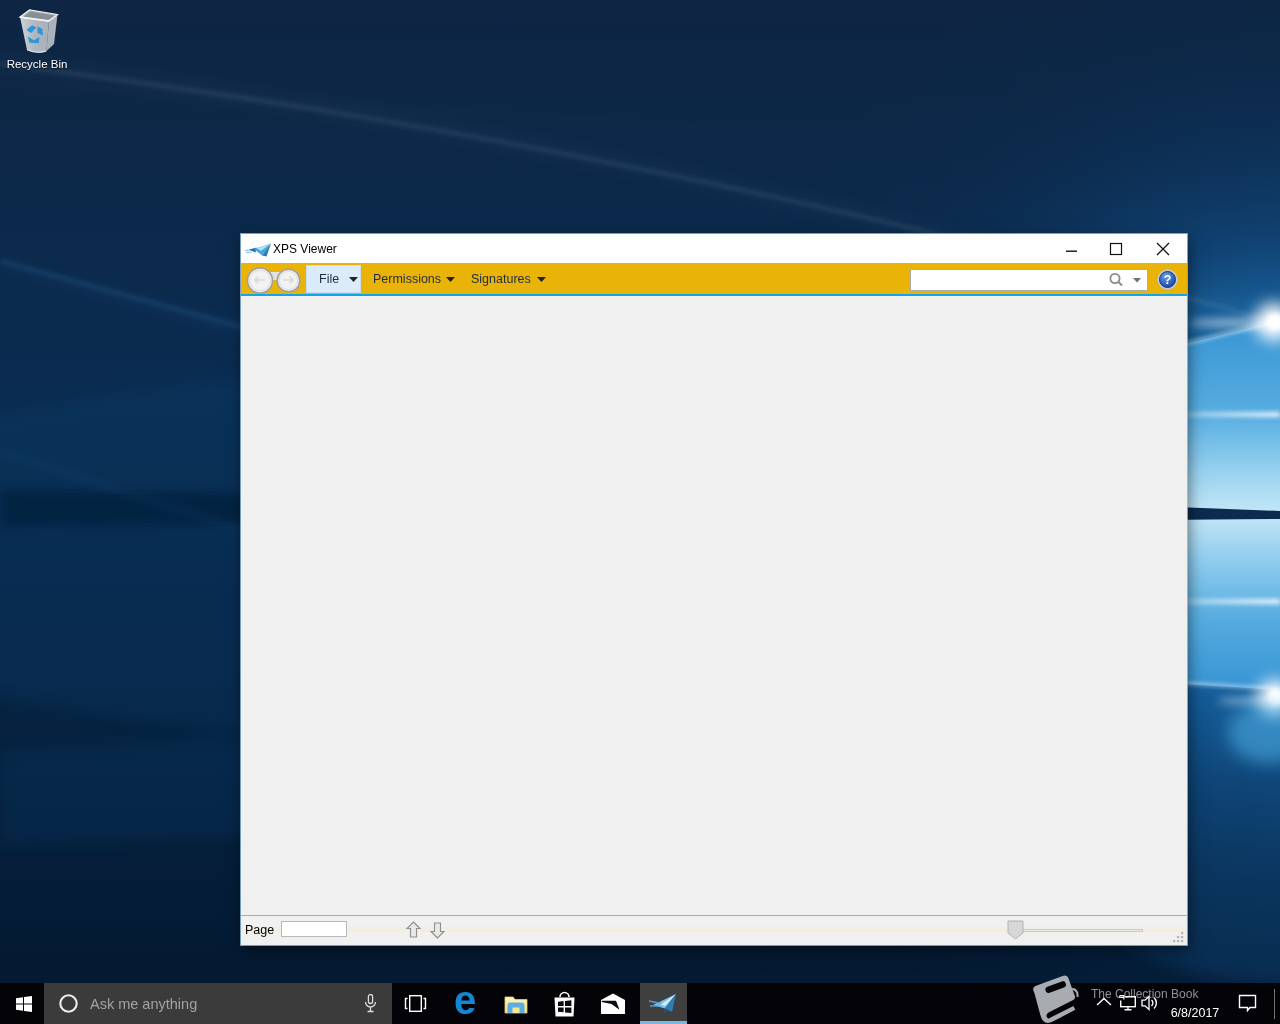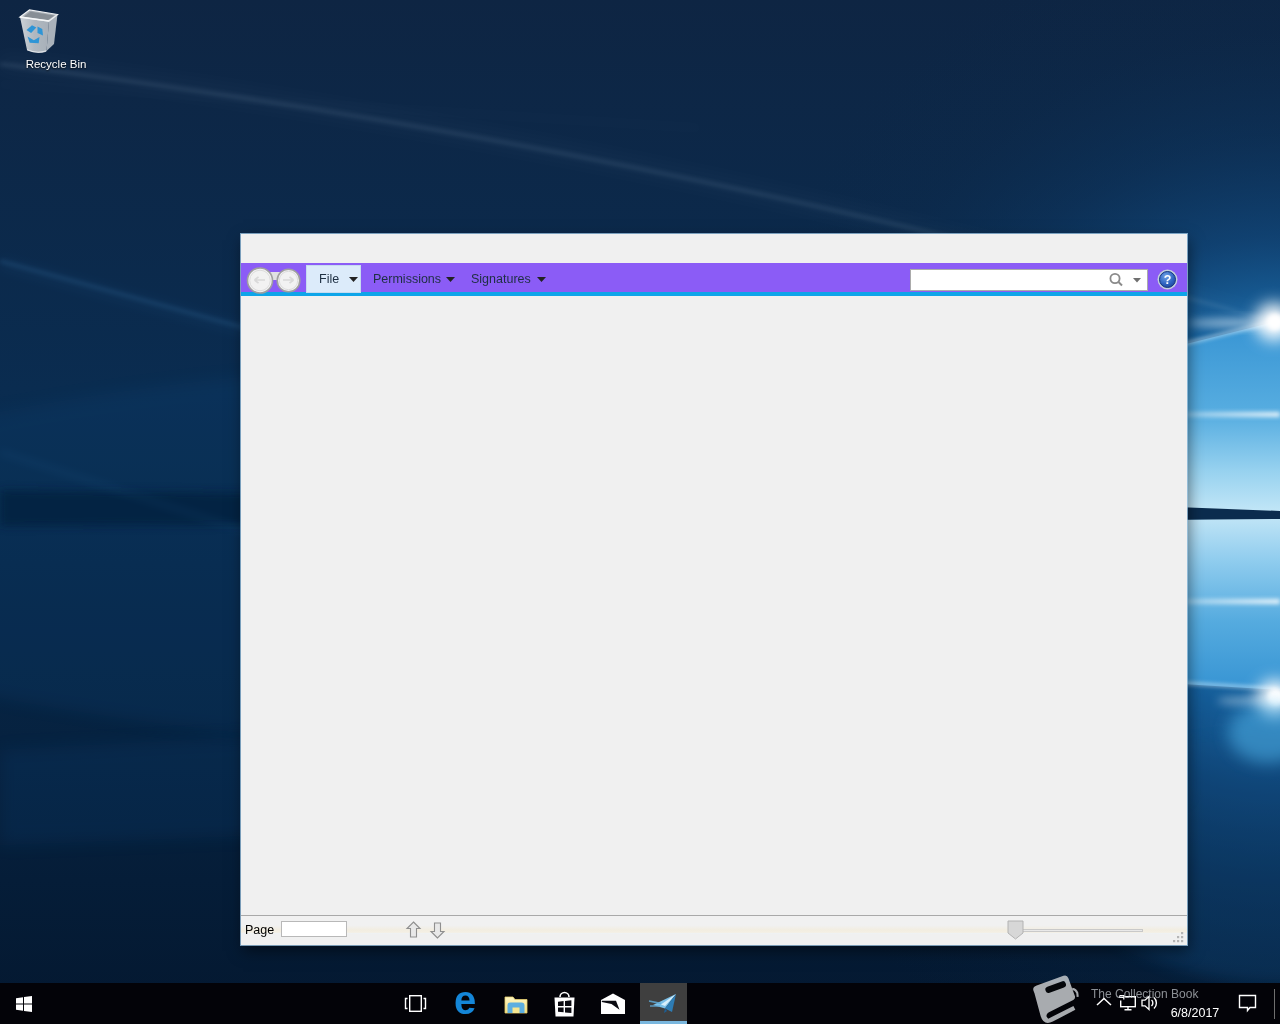--- a/index.html
+++ b/index.html
@@ -2,27 +2,27 @@
 <html><head>
 <meta charset="utf-8">
 <style>
   html,body{margin:0;padding:0;width:1280px;height:1024px;overflow:hidden;}
   body{font-family:"Liberation Sans",sans-serif;position:relative;background:#081c31;-webkit-font-smoothing:antialiased;}
   .abs{opacity:.999;}
   .abs{position:absolute;}
   
   #wall{left:0;top:0;width:1280px;height:1024px;z-index:0;}
   #binlabel{left:0;top:58px;width:74px;text-align:center;font-size:11.5px;color:#fff;
-    text-shadow:0 1px 2px rgba(0,0,0,.9);z-index:2;padding-left:19px;}
+    text-shadow:0 1px 2px rgba(0,0,0,.9);z-index:2;}
   
   #win{left:241px;top:234px;width:946px;height:711px;z-index:5;background:#f0f0f0;
     box-shadow:0 0 0 1px rgba(160,200,230,.75),2px 6px 14px rgba(0,0,0,.5);}
   #titlebar{left:0;top:0;width:100%;height:29px;background:#ffffff;}
   #title{left:32px;top:8px;font-size:12px;color:#000;}
-  #toolbar{left:0;top:29px;width:100%;height:33px;background:#8b5cf6;border-bottom:4px solid #0ea5e9;box-sizing:border-box;}
+  #toolbar{left:0;top:29px;width:100%;height:33px;background:#eab308;border-bottom:2px solid #0ea5e9;box-sizing:border-box;}
   #filebtn{left:65px;top:2px;width:55px;height:28px;background:#dcebfa;border:1px solid #c6dcf0;box-sizing:border-box;}
   .menutext{font-size:12.5px;color:#1e2f42;top:8.5px;}
   #content{left:0;top:62px;width:100%;height:619px;background:#f0f0f0;}
   #statusbar{left:0;top:681px;width:100%;height:19px;border-top:1px solid #a9a9a9;box-sizing:border-box;
     background:linear-gradient(180deg,#f1f1f1 0%,#f1f1f1 52%,#f2ede1 78%,#f4efe3 90%,#edf2f8 100%);}
   #pageinput{left:40px;top:5px;width:64px;height:14px;background:#fff;border:1px solid #b8b8b8;}
   
   #taskbar{left:0;top:983px;width:1280px;height:41px;background:#030308;z-index:10;}
   #search{left:44px;top:0;width:348px;height:41px;background:#3b3b3b;}
   #searchtext{left:46px;top:13px;font-size:14.5px;color:#a3a3a3;}
@@ -142,20 +142,36 @@
   <path d="M13,43.2 Q23,47.5 32.5,44.2 L32.2,45.8 Q23,48.8 13.2,44.6 Z" fill="#f2f4f5" opacity="0.8"></path>
   <g fill="#2e95d6">
     <path d="M12.5 24 l5.5 -4.8 4.3 2.4 -5.2 5.4 z"></path>
     <path d="M23.5 20.5 l4.8 2.6 0.7 6.4 -5.5 -2.6 z"></path>
     <path d="M13.5 30.5 l6.4 3.8 5.6 -3.4 -0.8 6.4 -9 -0.6 z"></path>
   </g>
 </svg>
 <div id="binlabel" class="abs">Recycle Bin</div>
 
 <div id="win" class="abs">
+  <div id="titlebar" class="abs">
+    <svg class="abs" style="left:4px;top:8px" width="28" height="17" viewBox="0 0 28 17">
+      <path d="M0,8.5 L8,7.8 M1,10.5 L7,10" stroke="#7cc4ea" stroke-width="1.1" fill="none"></path>
+      <polygon points="4,7.5 11.5,5.5 10.5,10.5" fill="#1d6fa8"></polygon>
+      <polygon points="26,1.5 9,7 17,13.5" fill="#45a5dd"></polygon>
+      <polygon points="26,1.5 12,6.5 16,8.7" fill="#b7e0f4"></polygon>
+      <polygon points="26,1.5 17,13.5 21.5,14.5" fill="#2a7cb8"></polygon>
+    </svg>
+    <div id="title" class="abs">XPS Viewer</div>
+
+    <svg class="abs" style="left:808px;top:0" width="137" height="29" viewBox="0 0 137 29">
+      <rect x="17" y="16.5" width="11" height="1.4" fill="#111"></rect>
+      <rect x="61.5" y="9.5" width="11" height="11" fill="none" stroke="#111" stroke-width="1.2"></rect>
+      <path d="M108 9 L120 21 M120 9 L108 21" stroke="#111" stroke-width="1.3"></path>
+    </svg>
+  </div>
   <div id="toolbar" class="abs">
 
     <svg class="abs" style="left:4px;top:3px" width="58" height="28" viewBox="0 0 58 28">
       <rect x="22" y="6" width="18" height="8" rx="4" fill="#e0e1e2"></rect>
       <circle cx="15" cy="14.5" r="12.5" fill="#f2f2f2" stroke="#a0a0a0" stroke-width="1.6"></circle>
       <circle cx="43.5" cy="14.5" r="11.3" fill="#f2f2f2" stroke="#a0a0a0" stroke-width="1.6"></circle>
       <circle cx="15" cy="14.5" r="10.3" fill="none" stroke="#dcdcdc" stroke-width="1"></circle>
       <circle cx="43.5" cy="14.5" r="9.2" fill="none" stroke="#dcdcdc" stroke-width="1"></circle>
       <path d="M9.5 14 h10.5 M9.5 14 l4 -3.2 M9.5 14 l4 3.2" stroke="#d9d9d9" stroke-width="1.7" fill="none"></path>
       <path d="M38 14 h10.5 M48.5 14 l-4 -3.2 M48.5 14 l-4 3.2" stroke="#d9d9d9" stroke-width="1.7" fill="none"></path>
@@ -225,20 +241,30 @@
 <div id="taskbar" class="abs">
 
   <svg class="abs" style="left:16px;top:13px" width="16" height="16" viewBox="0 0 16 16">
     <g fill="#fff">
       <polygon points="0,2.2 7,1.2 7,7.5 0,7.5"></polygon>
       <polygon points="8,1 16,0 16,7.5 8,7.5"></polygon>
       <polygon points="0,8.5 7,8.5 7,14.8 0,13.8"></polygon>
       <polygon points="8,8.5 16,8.5 16,16 8,15"></polygon>
     </g>
   </svg>
+  <div id="search" class="abs">
+    <svg class="abs" style="left:14px;top:10px" width="21" height="21" viewBox="0 0 21 21">
+      <circle cx="10.5" cy="10.5" r="8.2" fill="none" stroke="#eeeeee" stroke-width="2.1"></circle>
+    </svg>
+    <div id="searchtext" class="abs">Ask me anything</div>
+    <svg class="abs" style="left:320px;top:11px" width="13" height="19" viewBox="0 0 13 19">
+      <rect x="4.4" y="0.5" width="4.2" height="9" rx="2.1" fill="none" stroke="#dedede" stroke-width="1.3"></rect>
+      <path d="M1.5 8 a5 5 0 0 0 10 0 M6.5 13 v4 M3.5 17.5 h6" fill="none" stroke="#dedede" stroke-width="1.3"></path>
+    </svg>
+  </div>
 
   <svg class="abs" style="left:404px;top:12px" width="23" height="17" viewBox="0 0 23 17">
     <rect x="5.7" y="0.7" width="11.6" height="15.6" fill="none" stroke="#fff" stroke-width="1.4"></rect>
     <path d="M3.5 3.5 H1.5 V13.5 H3.5 M19.5 3.5 H21.5 V13.5 H19.5" fill="none" stroke="#fff" stroke-width="1.4"></path>
   </svg>
 
   <svg class="abs" style="left:447px;top:-8px" width="36" height="48" viewBox="0 0 36 48">
     <text x="18" y="39" font-size="40" font-weight="bold" fill="#1486d8" text-anchor="middle" font-family="Liberation Sans, sans-serif">e</text>
   </svg>
 

